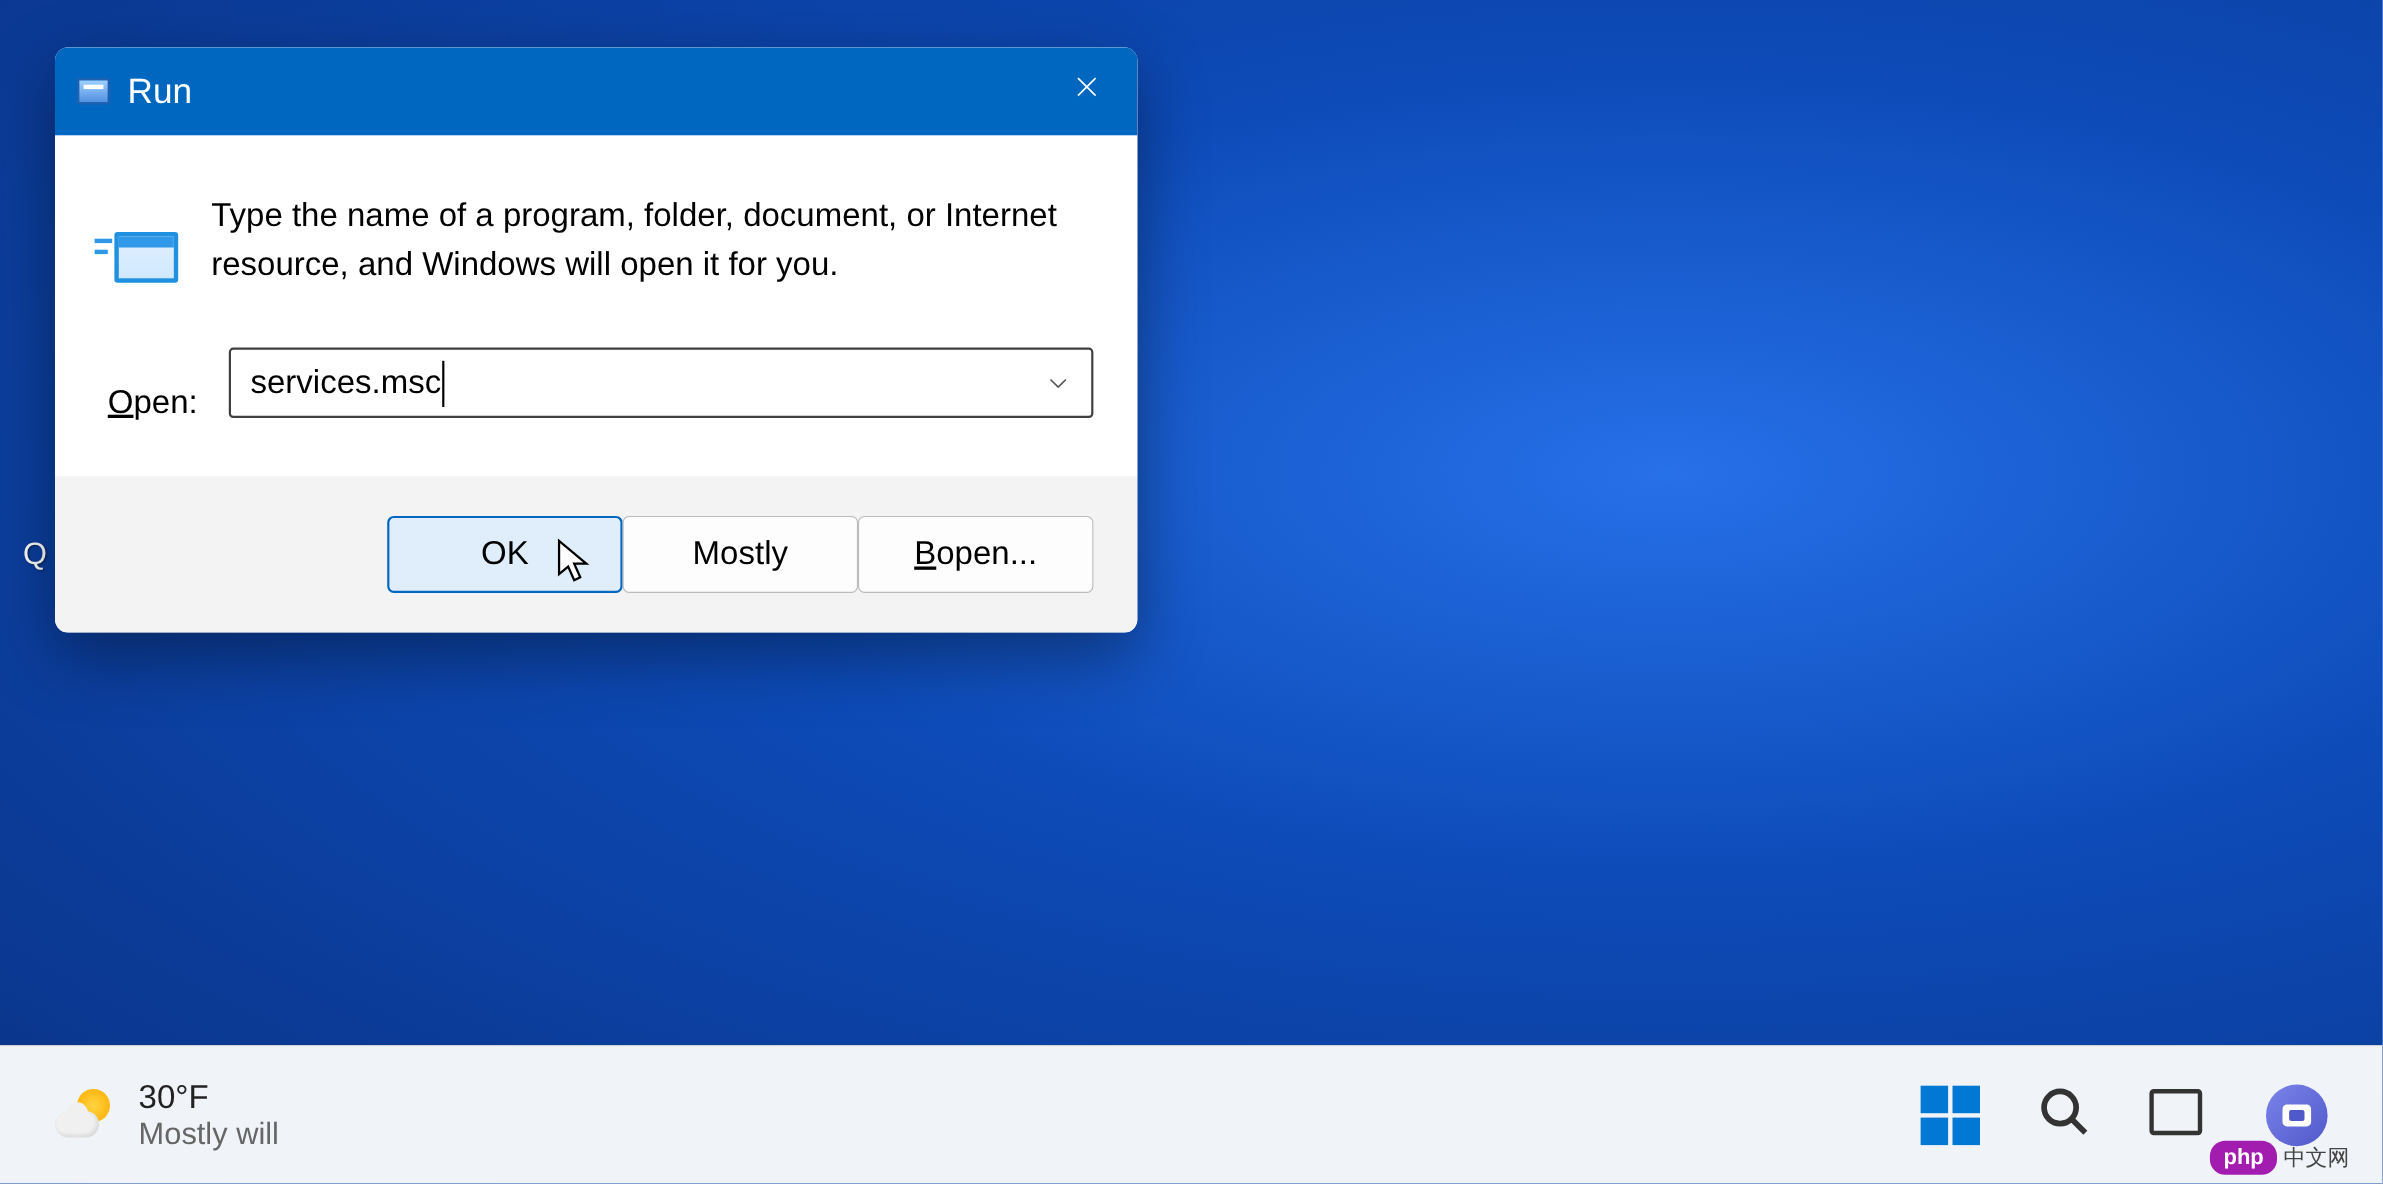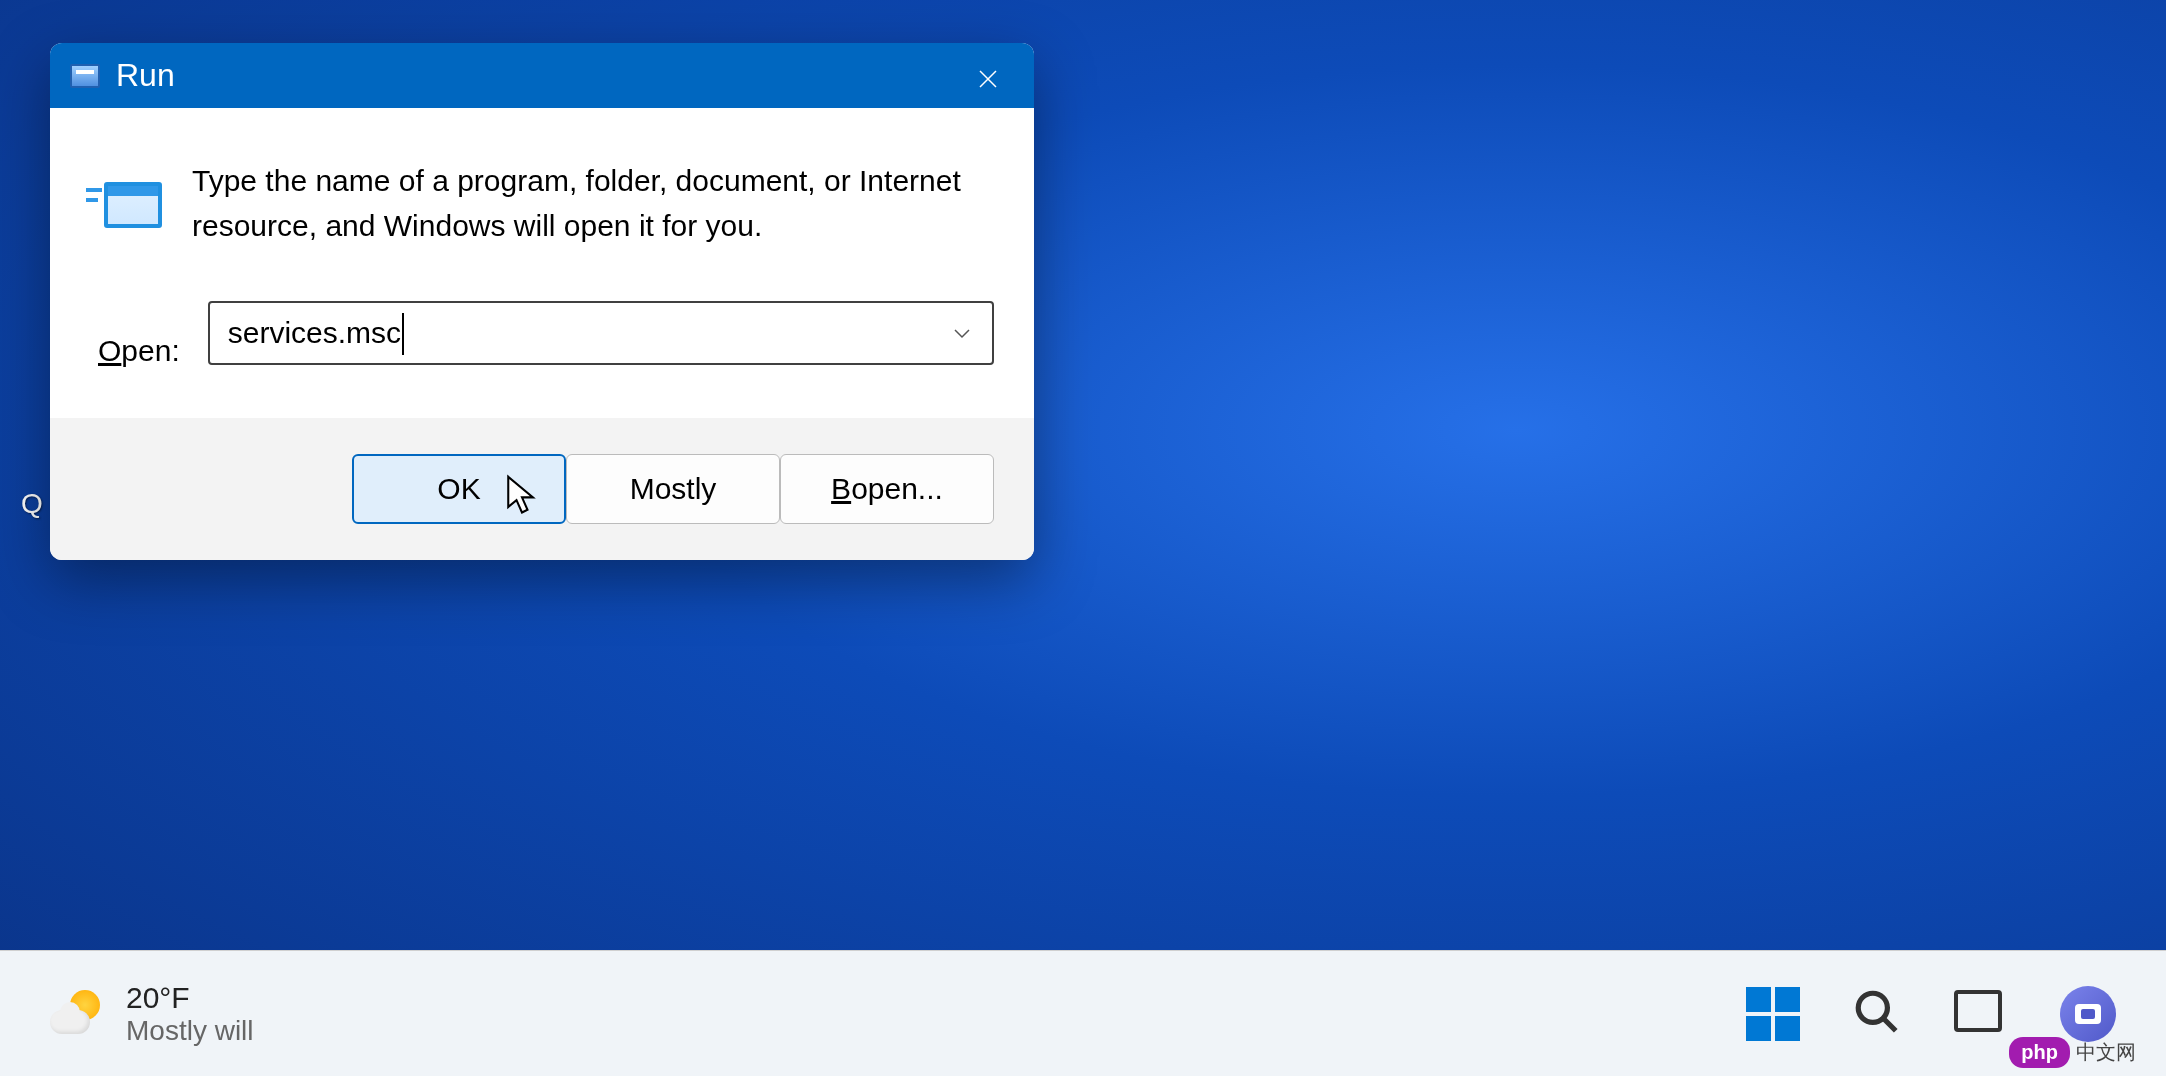--- a/index.html
+++ b/index.html
@@ -38,21 +38,21 @@
       top: 43px;
       width: 984px;
       background: white;
       border-radius: 12px;
       box-shadow: 0 20px 60px rgba(0,0,0,0.4);
       overflow: hidden;
     }
     
     .titlebar {
       background: #0067c0;
-      height: 65px;
+      height: 80px;
       display: flex;
       align-items: center;
       padding: 0 0 0 20px;
       position: relative;
     }
     
     .titlebar-icon {
       width: 30px;
       height: 24px;
       background: linear-gradient(to bottom, #a0d0ff, #5090e0);
@@ -97,21 +97,21 @@
       stroke-width: 1.5;
     }
     
     .dialog-body {
       background: white;
       padding: 50px 40px 50px 40px;
     }
     
     .instruction-row {
       display: flex;
-      align-items: center;
+      align-items: flex-end;
       gap: 30px;
       margin-bottom: 50px;
     }
     
     .run-icon {
       width: 72px;
       height: 56px;
       margin-top: 6px;
       position: relative;
       flex-shrink: 0;
@@ -511,21 +511,21 @@
   </div>
 </div>
 
 <div class="taskbar">
   <div class="weather-widget">
     <div class="weather-icon">
       <div class="weather-sun"></div>
       <div class="weather-cloud"></div>
     </div>
     <div class="weather-text">
-      <div class="weather-temp">20°F</div>
+      <div class="weather-temp">30°F</div>
       <div class="weather-desc">Mostly will</div>
     </div>
   </div>
 
   <div class="taskbar-center">
     <div class="start-icon">
       <div></div>
         <div></div>
         <div></div>
         <div></div>

